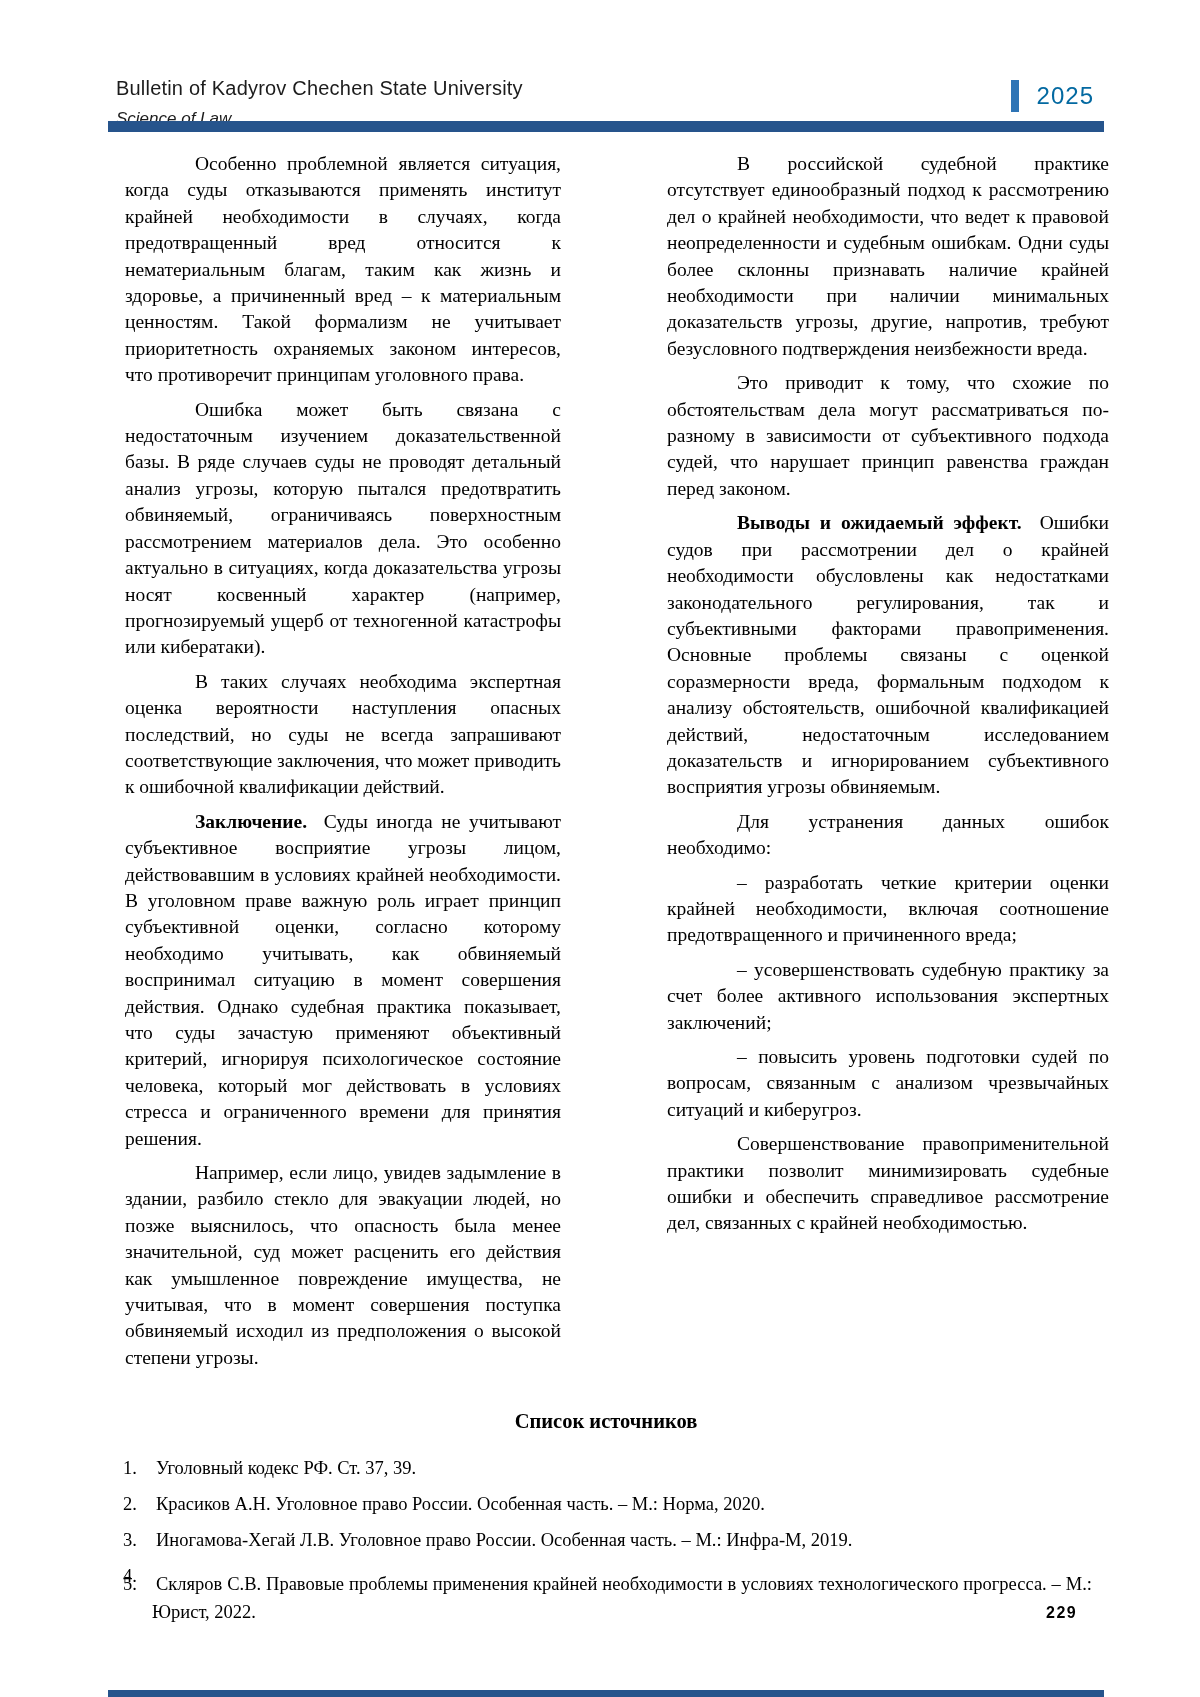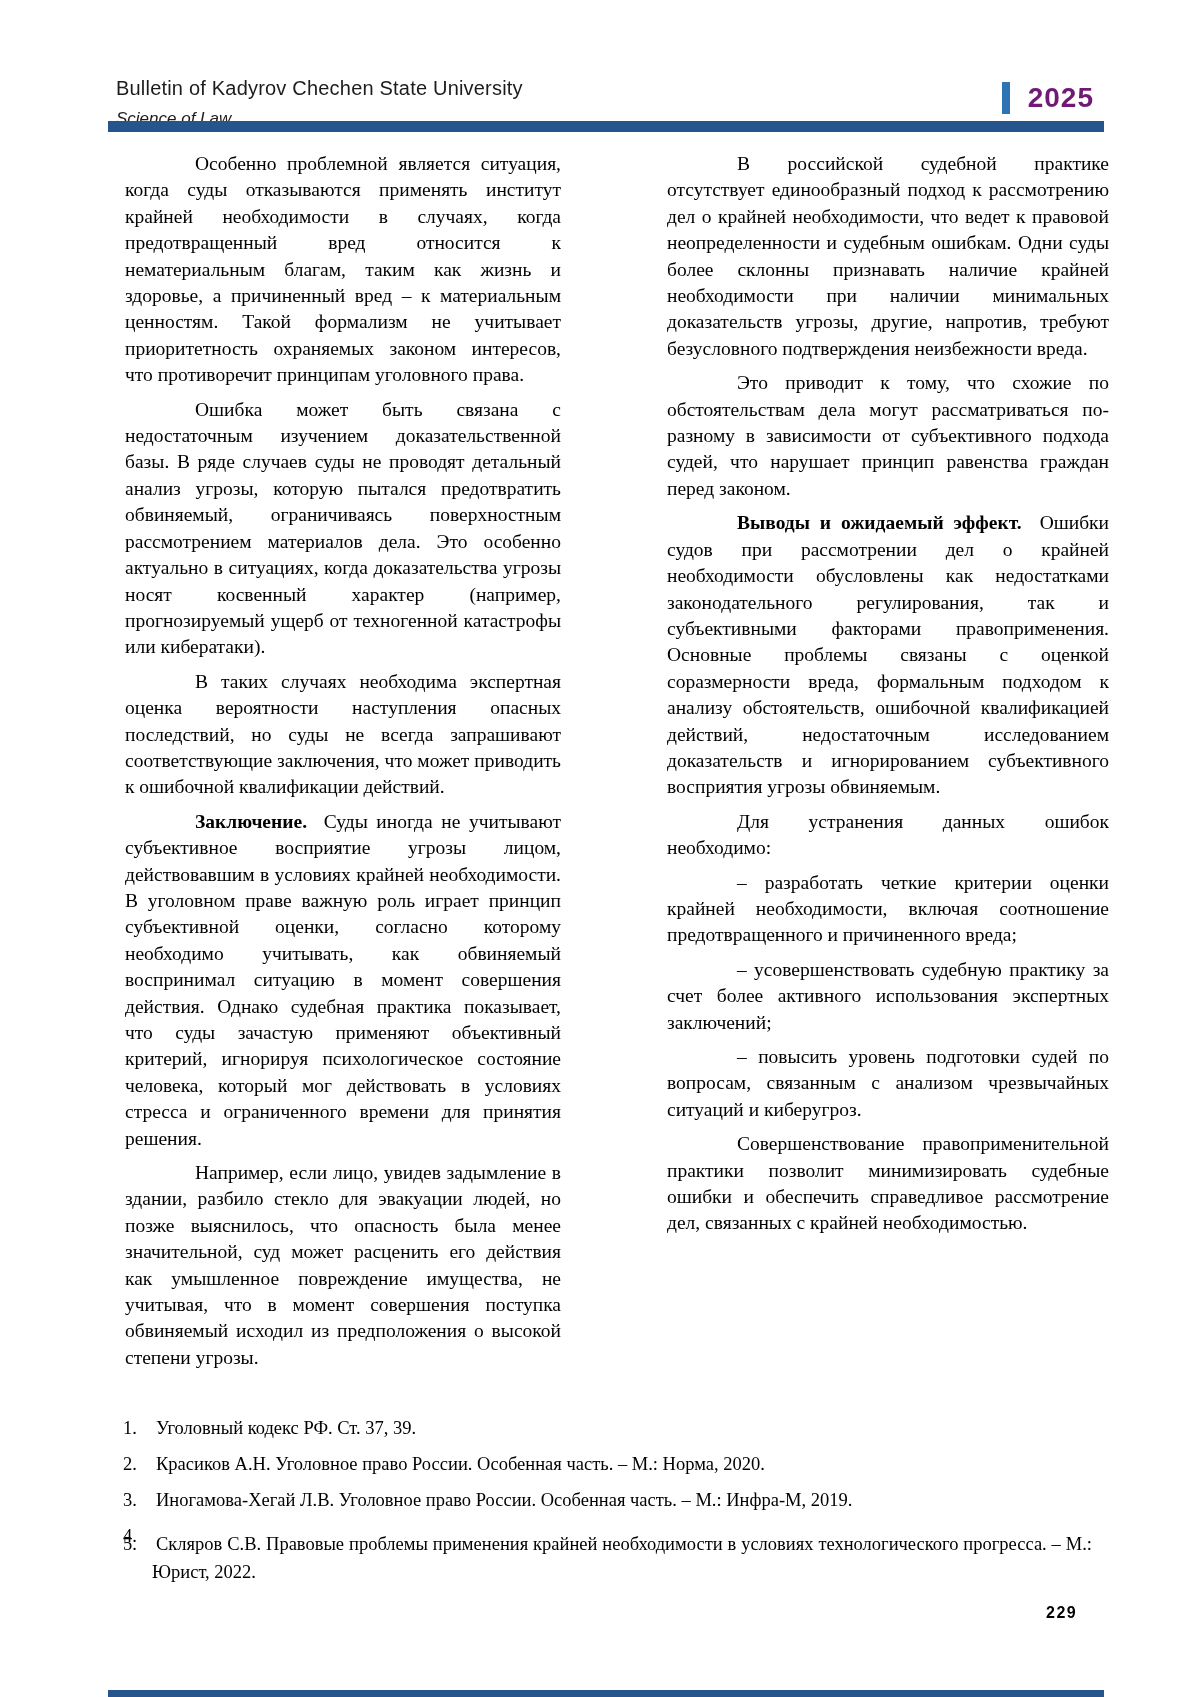--- a/index.html
+++ b/index.html
@@ -21,21 +21,21 @@
     letter-spacing:0.2px;
   }
   .journal-subtitle {
     font-family:Liberation Sans, sans-serif;
     font-style:italic; font-size:17px; line-height:22px; color:#1c1c1c;
   }
   .year-box { position:absolute; right:2px; top:6px; display:flex; align-items:center; }
   .year-divider { width:4px; height:32px; background:#2E74B5; margin-right:14px; }
   .year-label {
     font-family:"Liberation Sans", sans-serif;
-    font-weight:bold; font-size:28px; color:#701a75; letter-spacing:1px;
+    font-weight:normal; font-size:24px; color:#0369a1; letter-spacing:1px;
   }
   .header-rule {
     position:absolute; left:104px; top:117px; width:996px; height:11px;
     background:#26548C;
   }
 
   
   .col {
     position:absolute; top:139px;
     font-size:19.5px; line-height:26.4px;
@@ -96,20 +96,21 @@
     <p class="para"><span>Это приводит к тому, что схожие по обстоятельствам дела могут рассматриваться по-разному в зависимости от субъективного подхода судей, что нарушает принцип равенства граждан перед законом.</span></p>
     <p class="para"><span class="lead">Выводы и ожидаемый эффект.</span><span> Ошибки судов при рассмотрении дел о крайней необходимости обусловлены как недостатками законодательного регулирования, так и субъективными факторами правоприменения. Основные проблемы связаны с оценкой соразмерности вреда, формальным подходом к анализу обстоятельств, ошибочной квалификацией действий, недостаточным исследованием доказательств и игнорированием субъективного восприятия угрозы обвиняемым.</span></p>
     <p class="para"><span>Для устранения данных ошибок необходимо:</span></p>
     <p class="para"><span>– разработать четкие критерии оценки крайней необходимости, включая соотношение предотвращенного и причиненного вреда;</span></p>
     <p class="para"><span>– усовершенствовать судебную практику за счет более активного использования экспертных заключений;</span></p>
     <p class="para"><span>– повысить уровень подготовки судей по вопросам, связанным с анализом чрезвычайных ситуаций и киберугроз.</span></p>
     <p class="para"><span>Совершенствование правоприменительной практики позволит минимизировать судебные ошибки и обеспечить справедливое рассмотрение дел, связанных с крайней необходимостью.</span></p>
   </div>
 
   <div class="references">
+    <div class="ref-heading">Список источников</div>
     <div class="ref-list">
       <div class="ref-item"><span class="ref-num">1.</span><span>Уголовный кодекс РФ. Ст. 37, 39.</span></div>
       <div class="ref-item"><span class="ref-num">2.</span><span>Красиков А.Н. Уголовное право России. Особенная часть. – М.: Норма, 2020.</span></div>
       <div class="ref-item"><span class="ref-num">3.</span><span>Иногамова-Хегай Л.В. Уголовное право России. Особенная часть. – М.: Инфра-М, 2019.</span></div>
       <div class="ref-item"><span class="ref-num">4.</span></div>
       <div class="ref-item"><span class="ref-num">5.</span><span>Скляров С.В. Правовые проблемы применения крайней необходимости в условиях технологического прогресса. – М.: Юрист, 2022.</span></div>
     </div>
   </div>
 
   <div class="page-number">229</div>

